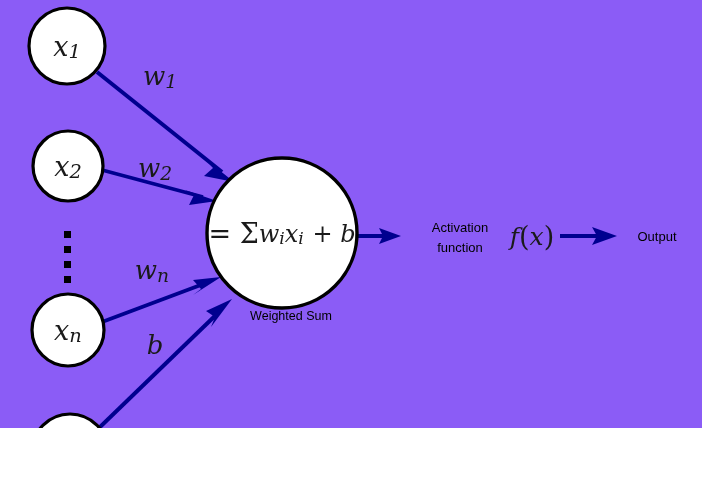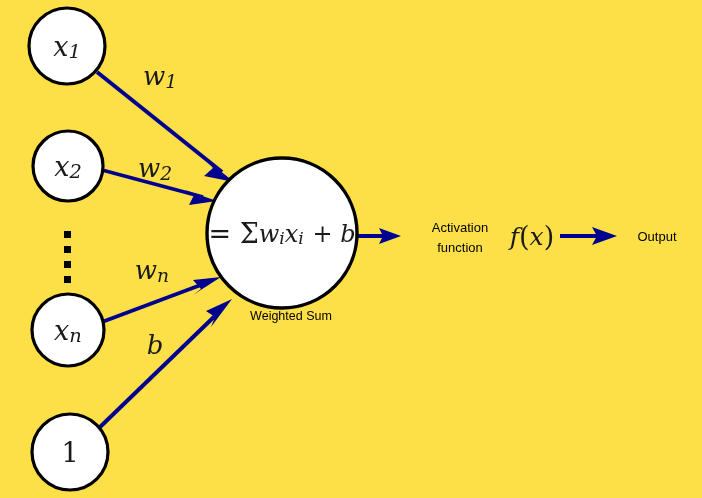--- a/index.html
+++ b/index.html
@@ -6,22 +6,22 @@
     margin: 0;
     padding: 0;
     background: #ffffff;
   }
   body {
     font-family: "Liberation Sans", sans-serif;
   }
   #diagram-root {
     position: relative;
     width: 702px;
-    height: 498px;
-    background: #fde047;
+    height: 428px;
+    background: #8b5cf6;
     overflow: hidden;
   }
   svg#nn-svg {
     display: block;
     width: 702px;
     height: 498px;
   }
   .node-circle {
     fill: #ffffff;
     stroke: #000000;

